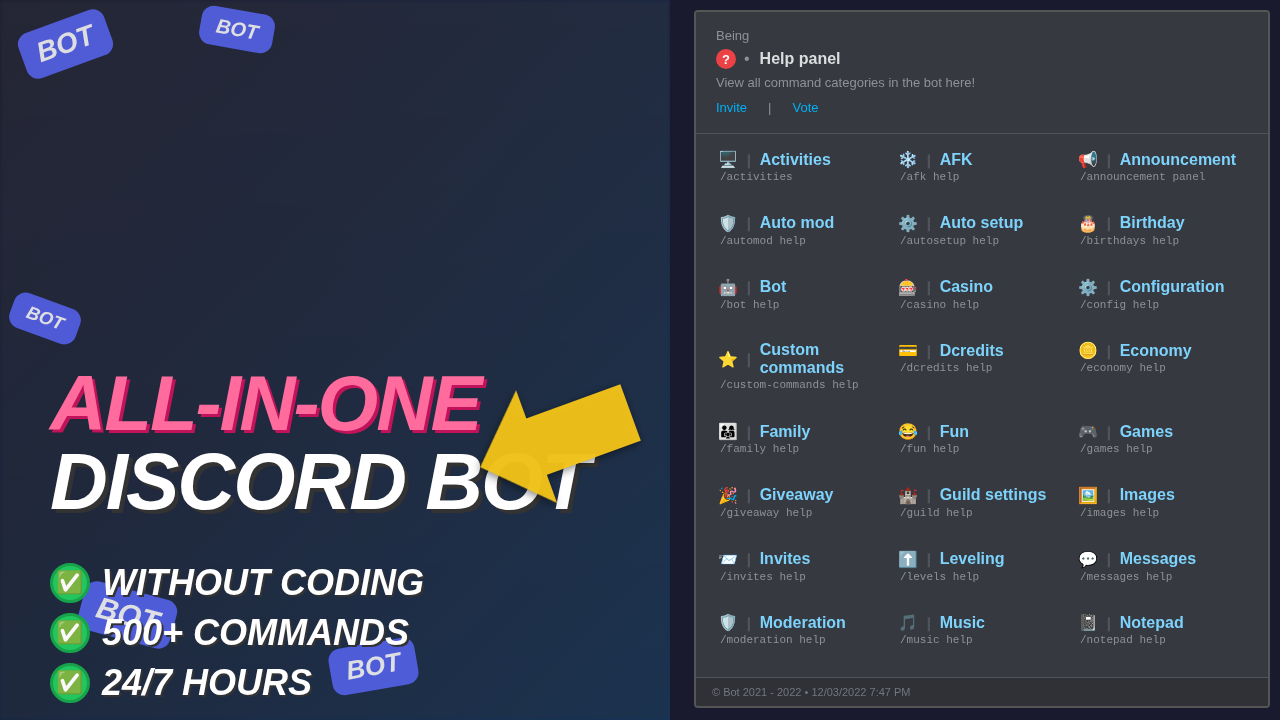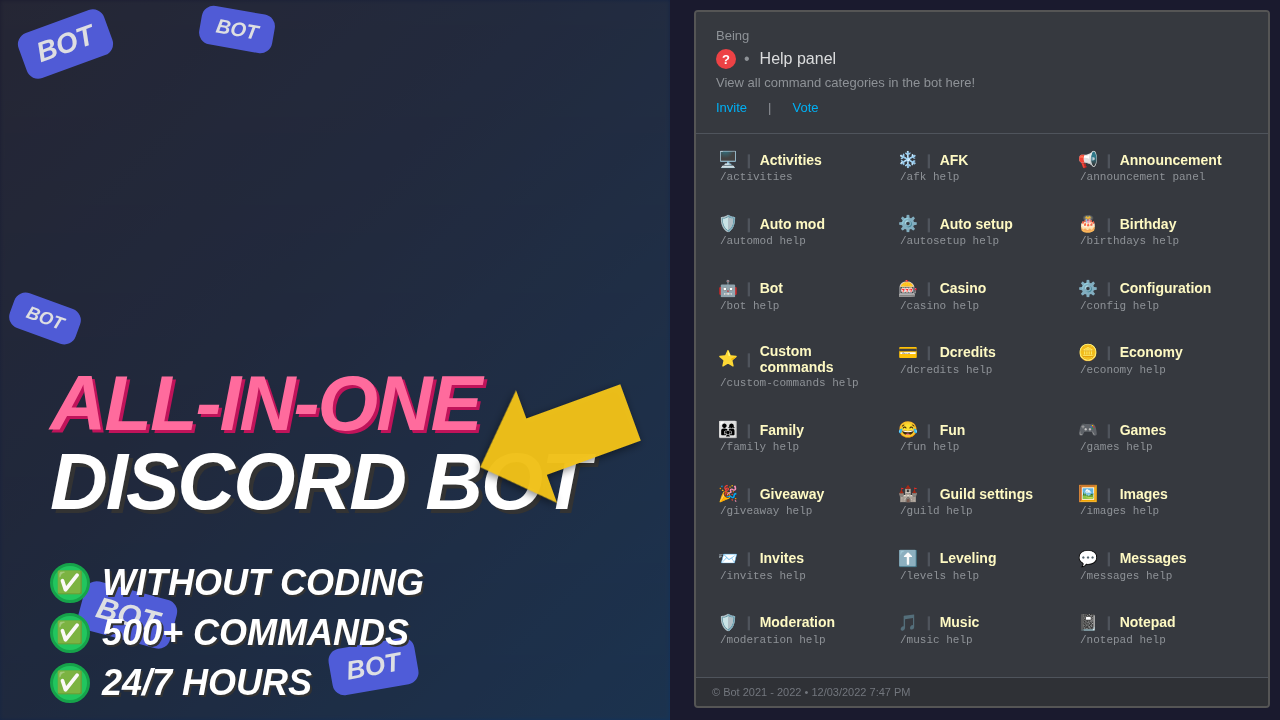--- a/index.html
+++ b/index.html
@@ -184,21 +184,21 @@
       font-weight: bold;
     }
 
     .bullet {
       color: #8e9297;
       margin-right: 2px;
     }
 
     .help-title-text {
       font-size: 16px;
-      font-weight: 400;
+      font-weight: 700;
       color: #dcddde;
     }
 
     .help-subtitle {
       font-size: 13px;
       color: #8e9297;
       margin-bottom: 10px;
     }
 
     .panel-links {
@@ -254,23 +254,23 @@
       flex-shrink: 0;
     }
 
     .command-separator {
       color: #4f545c;
       font-size: 14px;
       margin: 0 1px;
     }
 
     .command-name {
-      font-size: 14px;
+      font-size: 16px;
       font-weight: 600;
-      color: #fef9c3;
+      color: #7dd3fc;
     }
 
     .command-usage {
       font-size: 11px;
       color: #8e9297;
       font-family: 'Courier New', monospace;
       padding-left: 2px;
     }
 
     .panel-footer {

